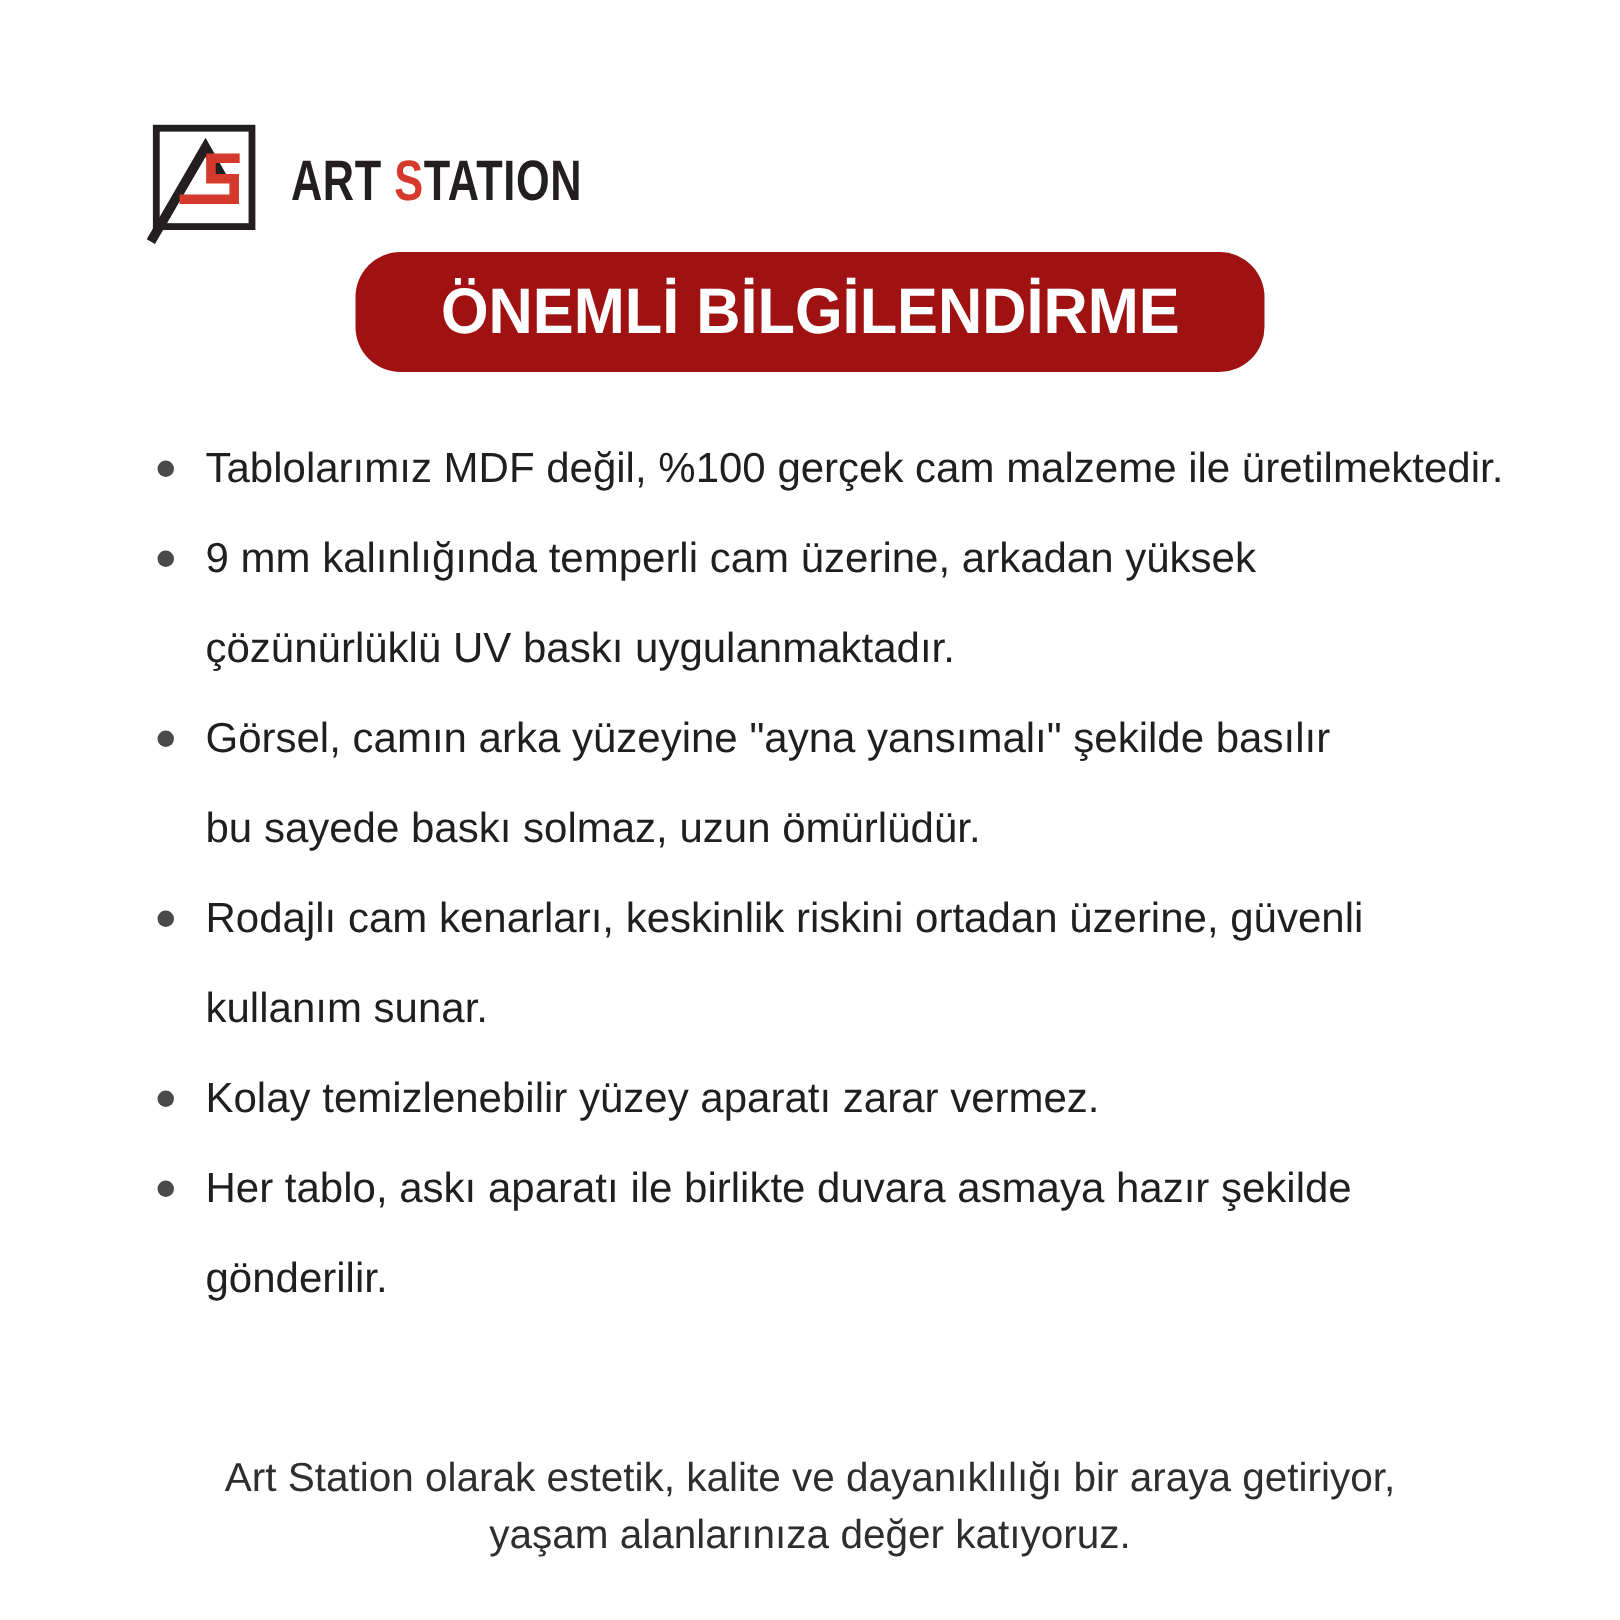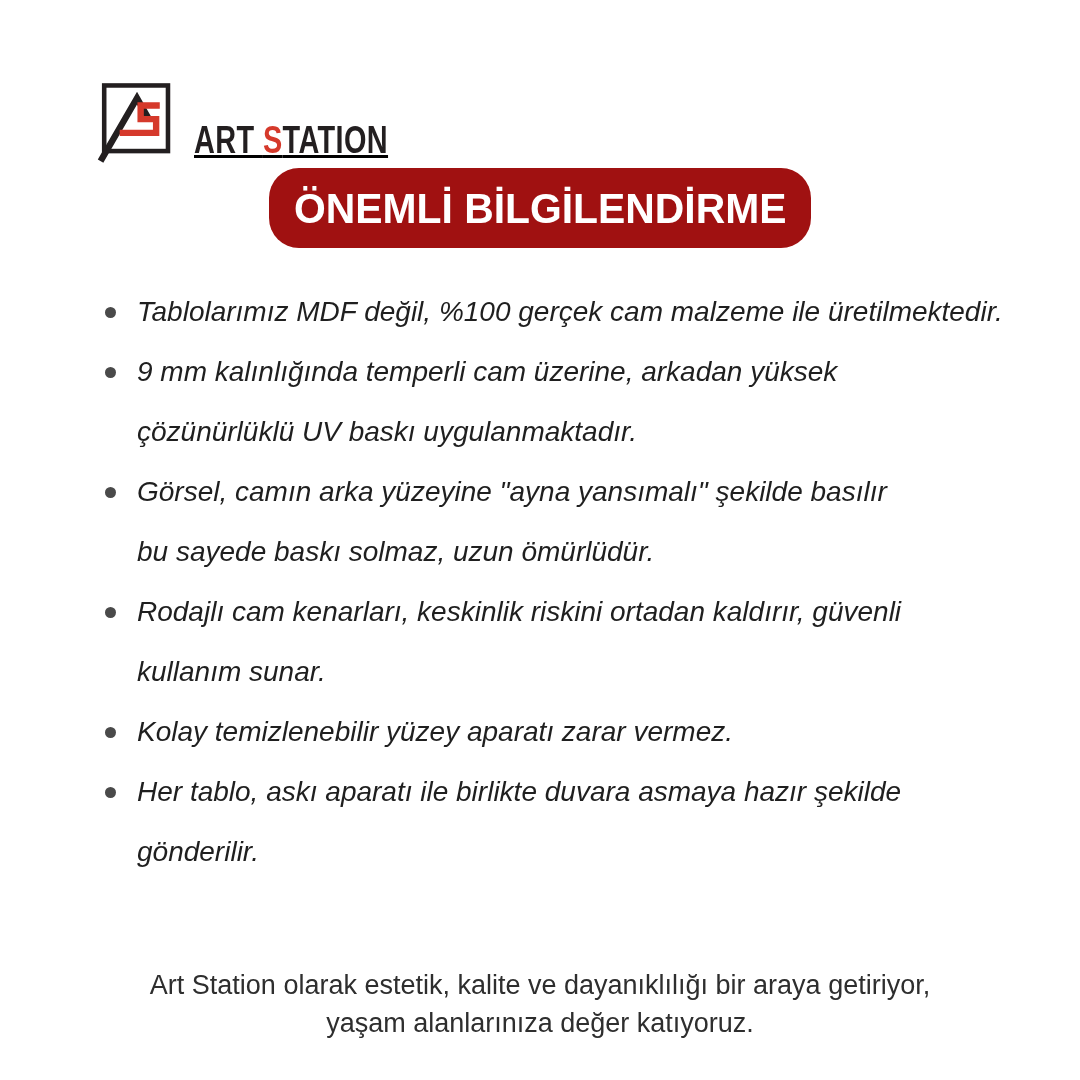--- a/index.html
+++ b/index.html
@@ -17,52 +17,52 @@
     position:relative;
     width:1080px;height:1080px;
     background:var(--background);
     overflow:hidden;
     margin:0 auto;
   }
 
   
   .brand{
     position:absolute;left:96px;top:80px;
-    display:flex;align-items:flex-end;gap:16px;text-decoration:underline;
+    display:flex;align-items:center;gap:16px;
   }
   .monogram{width:82px;height:82px;overflow:visible;display:block;}
   .wordmark{
     font-size:38px;font-weight:bold;color:var(--ink);
     letter-spacing:0.5px;white-space:nowrap;
     transform:scaleX(0.76);transform-origin:left center;
   }
   .wordmark .accent{color:var(--accent-red);}
 
   
   .banner{
     position:absolute;top:168px;left:50%;transform:translateX(-50%);
-    width:542px;height:80px;border-radius:30px;
+    width:606px;height:80px;border-radius:30px;
     background:var(--banner-red);
     display:flex;align-items:center;justify-content:center;
   }
   .banner-title{
     color:#fff;font-size:43px;font-weight:bold;letter-spacing:0px;
     transform:scaleX(0.95);white-space:nowrap;
   }
 
   
   .info-list{
     position:absolute;left:105px;top:282px;width:1000px;
     list-style:none;
   }
   .info-item{
     position:relative;padding-left:32px;
     font-size:28px;line-height:60px;color:var(--body-text);
   }
-  .info-item .item-text{white-space:pre-line;font-style:italic;}
+  .info-item .item-text{white-space:pre-line;}
   .bullet-dot{
     position:absolute;left:0;top:25px;
     width:11px;height:11px;border-radius:50%;
     background:var(--bullet-gray);
   }
 
   
   .footer{
     position:absolute;left:0;right:0;top:966px;
     text-align:center;
@@ -101,21 +101,21 @@
       <span class="item-text">9 mm kalınlığında temperli cam üzerine, arkadan yüksek
 çözünürlüklü UV baskı uygulanmaktadır.</span>
     </li>
     <li class="info-item">
       <span class="bullet-dot"></span>
       <span class="item-text">Görsel, camın arka yüzeyine "ayna yansımalı" şekilde basılır
 bu sayede baskı solmaz, uzun ömürlüdür.</span>
     </li>
     <li class="info-item">
       <span class="bullet-dot"></span>
-      <span class="item-text">Rodajlı cam kenarları, keskinlik riskini ortadan kaldırır, güvenli
+      <span class="item-text">Rodajlı cam kenarları, keskinlik riskini ortadan üzerine, güvenli
 kullanım sunar.</span>
     </li>
     <li class="info-item">
       <span class="bullet-dot"></span>
       <span class="item-text">Kolay temizlenebilir yüzey aparatı zarar vermez.</span>
     </li>
     <li class="info-item">
       <span class="bullet-dot"></span>
       <span class="item-text">Her tablo, askı aparatı ile birlikte duvara asmaya hazır şekilde
 gönderilir.</span>

